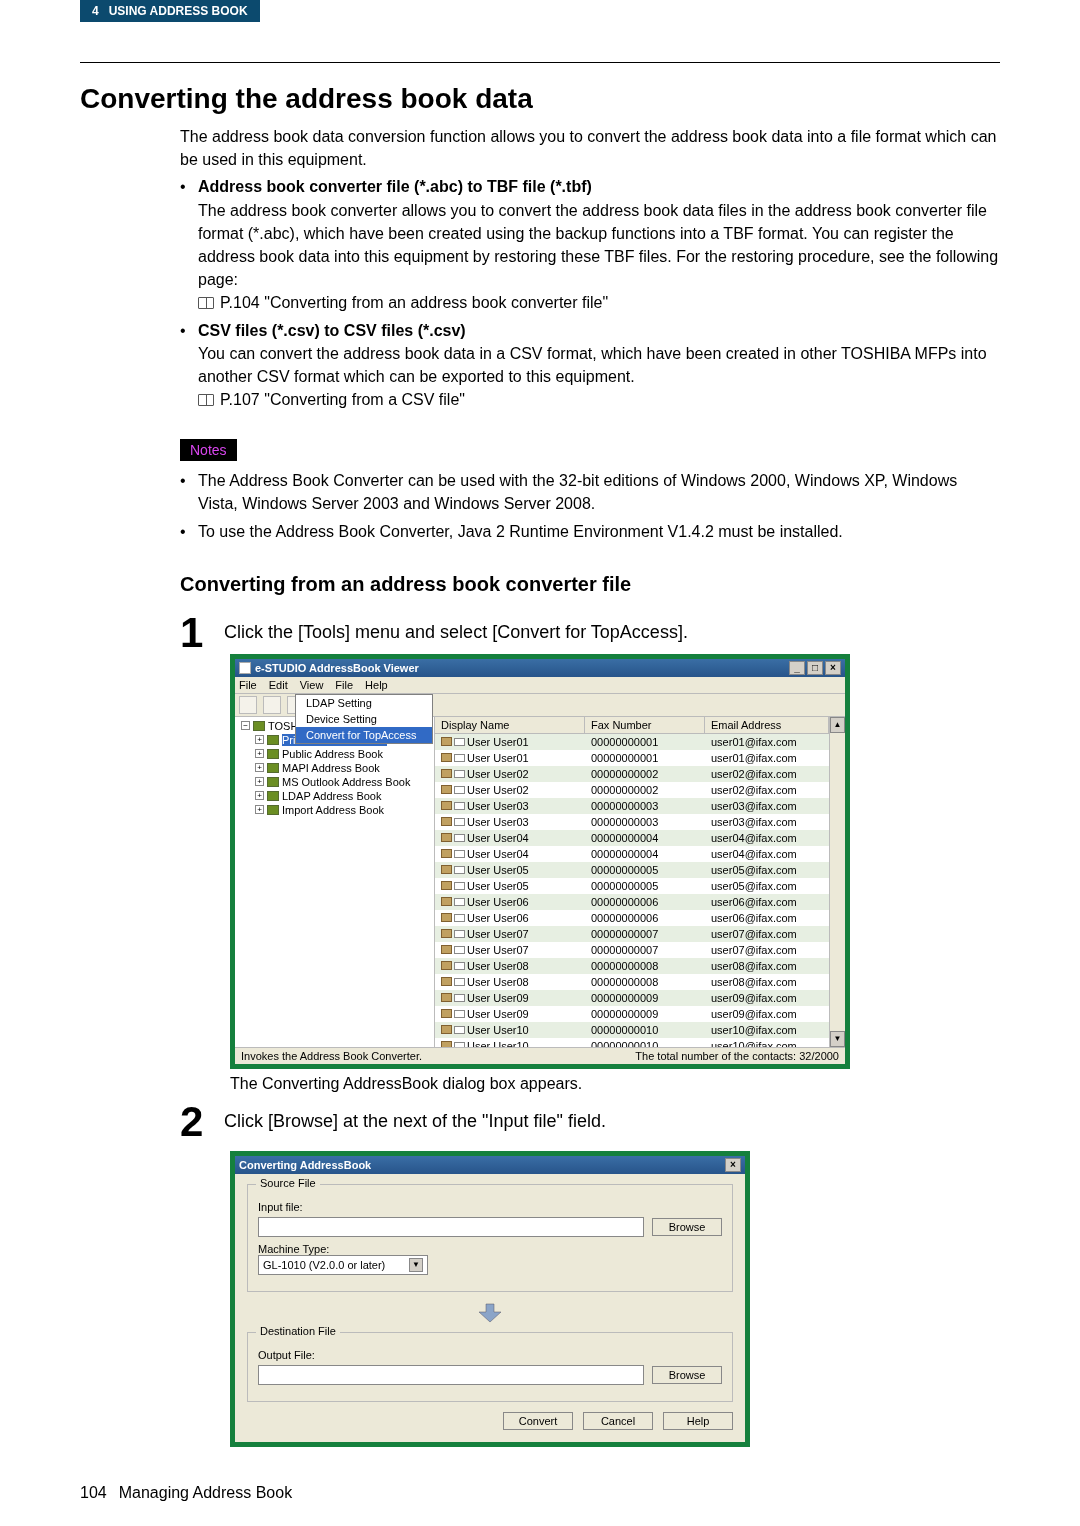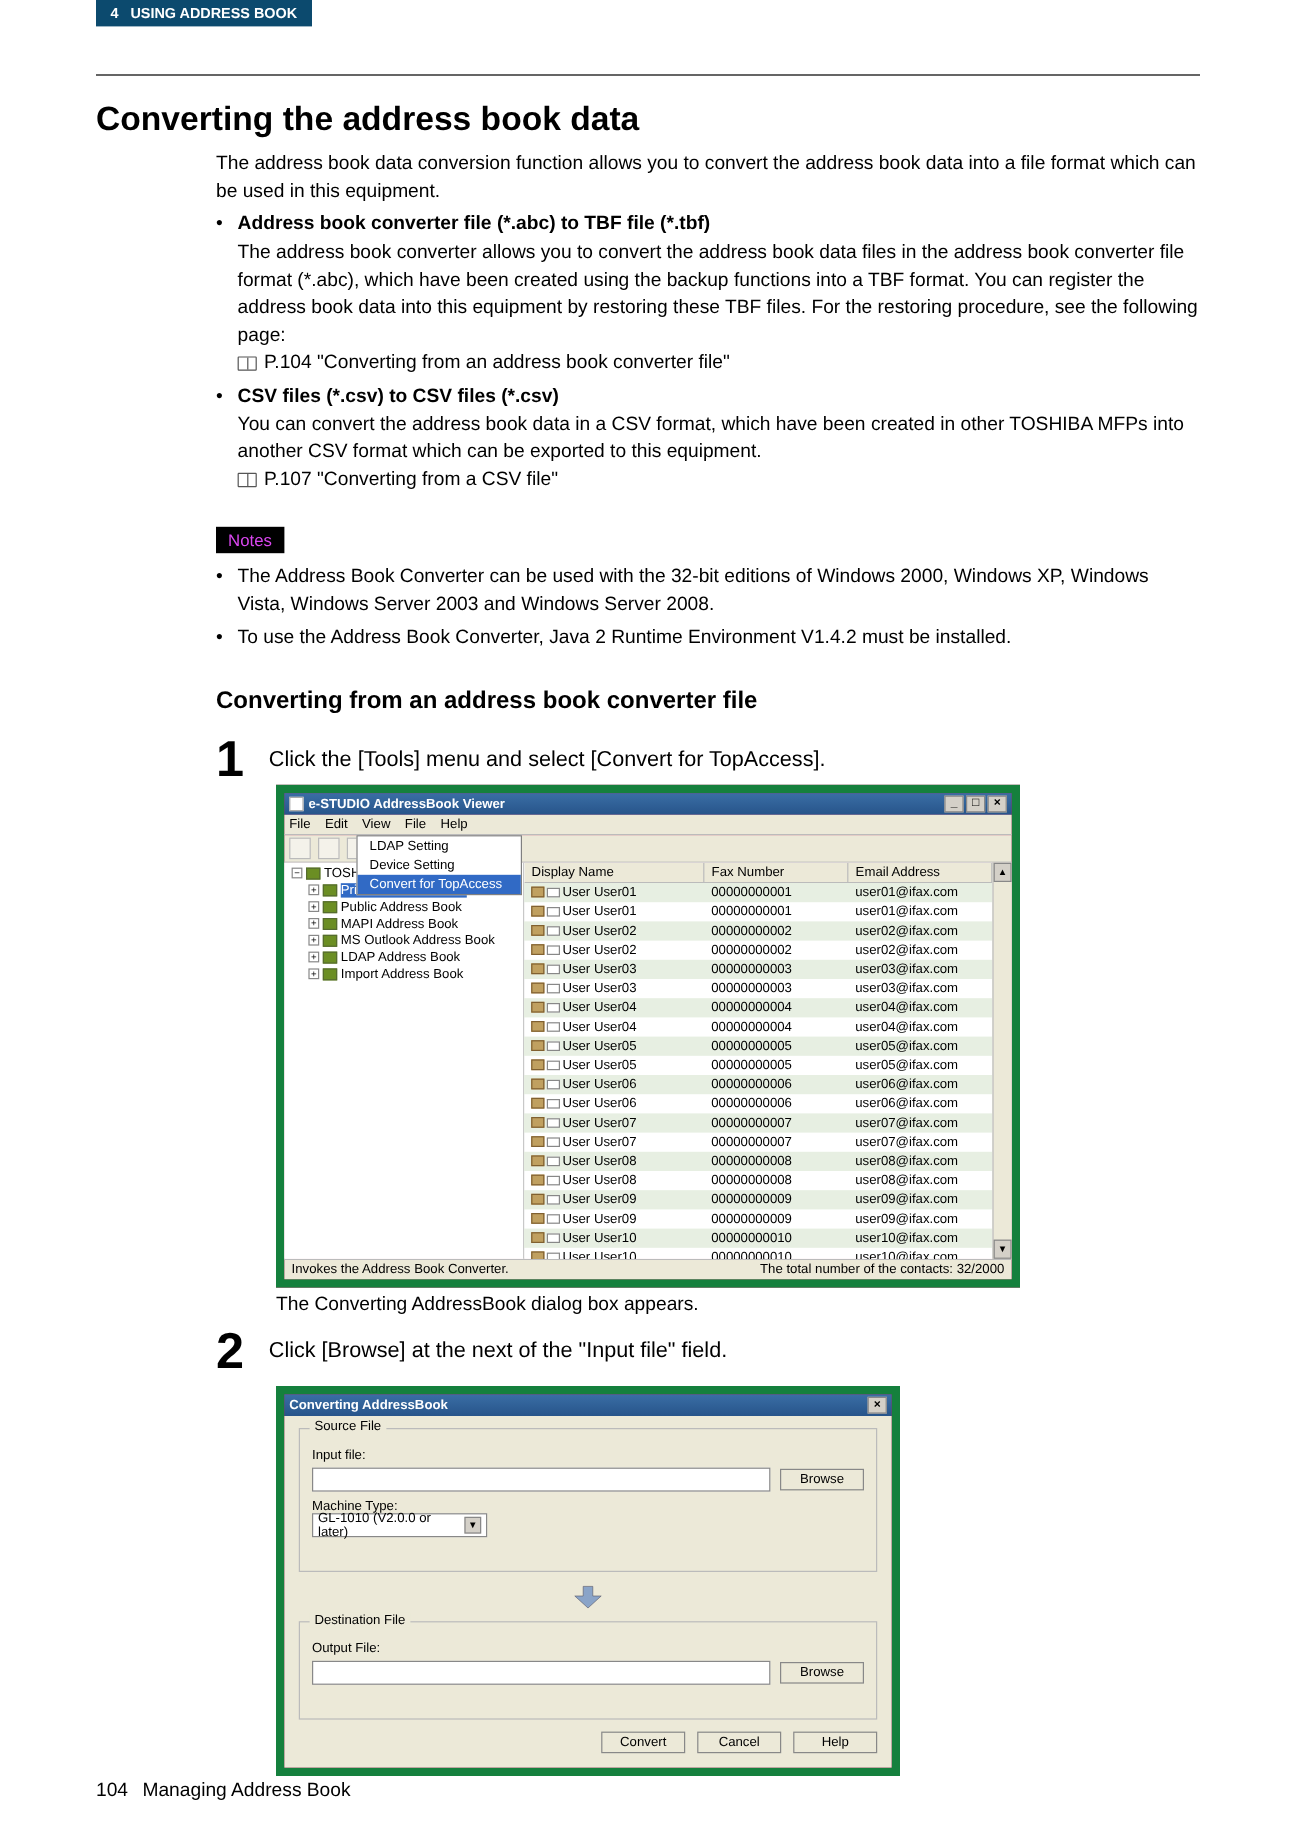--- a/index.html
+++ b/index.html
@@ -108,22 +108,22 @@
   }
   .step-caption {
     font-size: 16px;
     margin-left: 150px;
     margin-top: 6px;
     margin-bottom: 8px;
   }
   
   .win {
     margin-left: 150px;
-    border: 7px solid #15803d;
-    background: #be185d;
+    border: 5px solid #15803d;
+    background: #0ea5e9;
     font-family: Tahoma, Arial, sans-serif;
     font-size: 11px;
     color: #000;
   }
   .win1 { width: 620px; }
   .titlebar {
     background: linear-gradient(to bottom,#3a6ea5,#27548a);
     color: #fff;
     display: flex;
     align-items: center;
@@ -221,39 +221,39 @@
     border-top:1px solid #bbb;
     padding:2px 6px;font-size:11px;background:#ece9d8;
   }
   
   .win2 { width:520px; margin-top:8px; }
   .win2 .content {
     background:#ece9d8;padding:10px 12px 12px 12px;font-size:11px;
   }
   .grpbox {
     border:1px solid #bbb;
-    padding:10px 10px 28px 10px;
+    padding:10px 10px 16px 10px;
     margin-bottom:10px;
     position:relative;
   }
   .grpbox .legend {
     position:absolute;top:-8px;left:8px;background:#ece9d8;padding:0 4px;font-size:11px;
   }
   .field-row { display:flex;align-items:center;gap:8px;margin-top:4px; }
   .field-label { font-size:11px;margin-top:6px; }
   .txtfield {
     flex:1;height:20px;border:1px solid #888;background:#fff;
   }
   .btn {
     padding:2px 12px;border:1px solid #888;background:#ece9d8;font-size:11px;
     min-width:70px;text-align:center;
   }
   .selectbox {
     height:20px;border:1px solid #888;background:#fff;font-size:11px;padding:2px 4px;
-    display:flex;align-items:center;justify-content:space-between;width:146px;
+    display:flex;align-items:center;justify-content:space-between;width:170px;
   }
   .selectbox .arrow{width:14px;height:14px;background:#d4d0c8;border:1px solid #888;font-size:8px;text-align:center;line-height:12px;}
   .center-arrow {
     text-align:center;margin:6px 0;
   }
   .down-arrow-svg { width:26px;height:22px; }
   .btn-row { display:flex;justify-content:flex-end;gap:10px;margin-top:10px; }
   .footer {
     position:absolute;bottom:24px;left:80px;right:80px;
     display:flex;align-items:baseline;gap:12px;font-size:16px;

